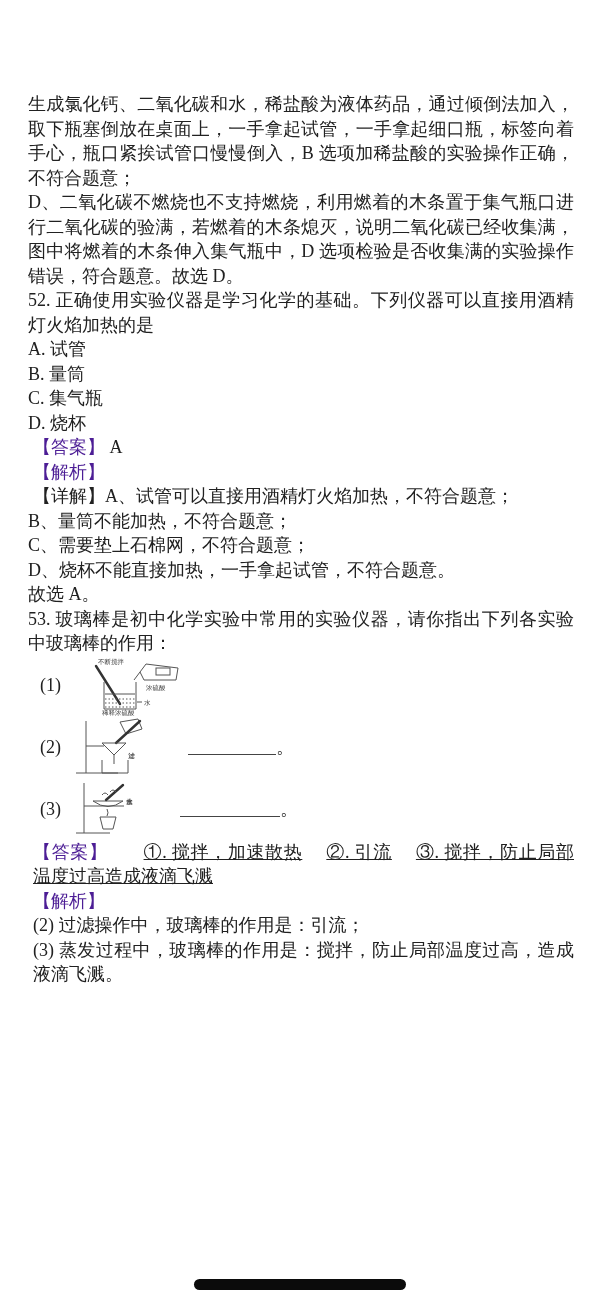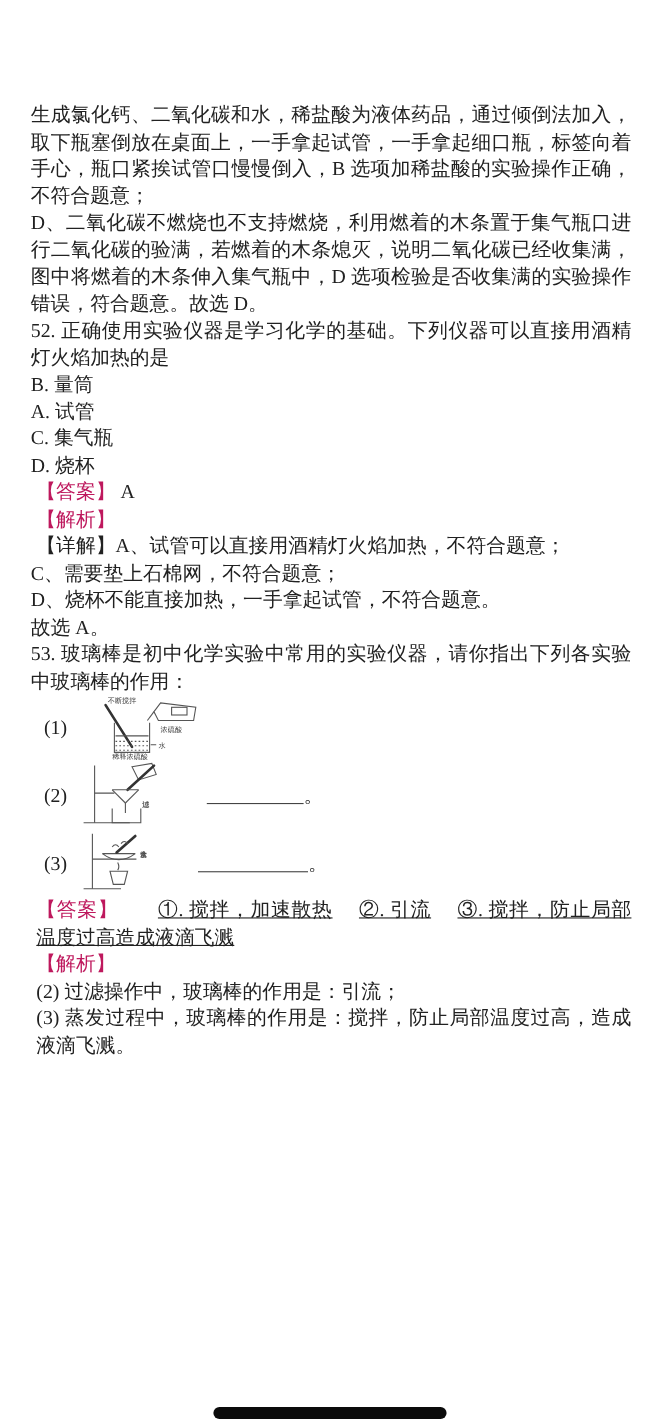--- a/index.html
+++ b/index.html
@@ -8,21 +8,21 @@
     font-family:"Liberation Serif","DejaVu Serif",serif;
     color:#212121;
   }
   .doc{
     position:absolute;left:0;top:0;right:0;
     padding:92px 26px 0 28px;
     font-size:18px;line-height:24.5px;
   }
   p{margin:0;text-align:justify;}
   .tagline{padding-left:5px;}
-  .tag{color:#be185d;}
+  .tag{color:#4c1d95;}
   .ans-item{margin-left:24px;white-space:normal;text-decoration:underline;}
   .ans-item.first{margin-left:36px;}
   .fig-row{display:flex;align-items:center;padding-left:12px;}
   .fig-no{width:34px;flex:0 0 34px;font-size:18px;}
   .fig-svg{flex:0 0 auto;}
   svg{display:block;}
   .svg-line{stroke:#555;stroke-width:1;fill:none;}
   .svg-rod{stroke:#333;stroke-width:2.4;fill:none;stroke-linecap:round;}
   .svg-label{font-size:6.5px;fill:#444;font-family:"Liberation Sans","DejaVu Sans",sans-serif;}
   .svg-vlabel{font-size:6.5px;fill:#444;writing-mode:vertical-rl;font-family:"Liberation Sans","DejaVu Sans",sans-serif;}
@@ -35,29 +35,30 @@
 </style>
 </head>
 <body>
 
 <div class="doc">
 
   <p>生成氯化钙、二氧化碳和水，稀盐酸为液体药品，通过倾倒法加入，取下瓶塞倒放在桌面上，一手拿起试管，一手拿起细口瓶，标签向着手心，瓶口紧挨试管口慢慢倒入，B 选项加稀盐酸的实验操作正确，不符合题意；</p>
   <p>D、二氧化碳不燃烧也不支持燃烧，利用燃着的木条置于集气瓶口进行二氧化碳的验满，若燃着的木条熄灭，说明二氧化碳已经收集满，图中将燃着的木条伸入集气瓶中，D 选项检验是否收集满的实验操作错误，符合题意。故选 D。</p>
 
   <p>52. 正确使用实验仪器是学习化学的基础。下列仪器可以直接用酒精灯火焰加热的是</p>
+  <p>A. 试管</p>
   <p>B. 量筒</p>
-  <p>A. 试管</p>
   <p>C. 集气瓶</p>
   <p>D. 烧杯</p>
 
   <p class="tagline"><span class="tag">【答案】</span> <span>A</span></p>
   <p class="tagline"><span class="tag">【解析】</span></p>
 
   <p class="tagline">【详解】A、试管可以直接用酒精灯火焰加热，不符合题意；</p>
+  <p>B、量筒不能加热，不符合题意；</p>
   <p>C、需要垫上石棉网，不符合题意；</p>
   <p>D、烧杯不能直接加热，一手拿起试管，不符合题意。</p>
   <p>故选 A。</p>
 
   <p>53. 玻璃棒是初中化学实验中常用的实验仪器，请你指出下列各实验中玻璃棒的作用：</p>
 
   <div class="fig-row" style="height:60px;">
     <span class="fig-no">(1)</span>
     <svg class="fig-svg" width="128" height="60" viewBox="0 0 128 60">
       <text class="svg-label" x="24" y="8">不断搅拌</text>

